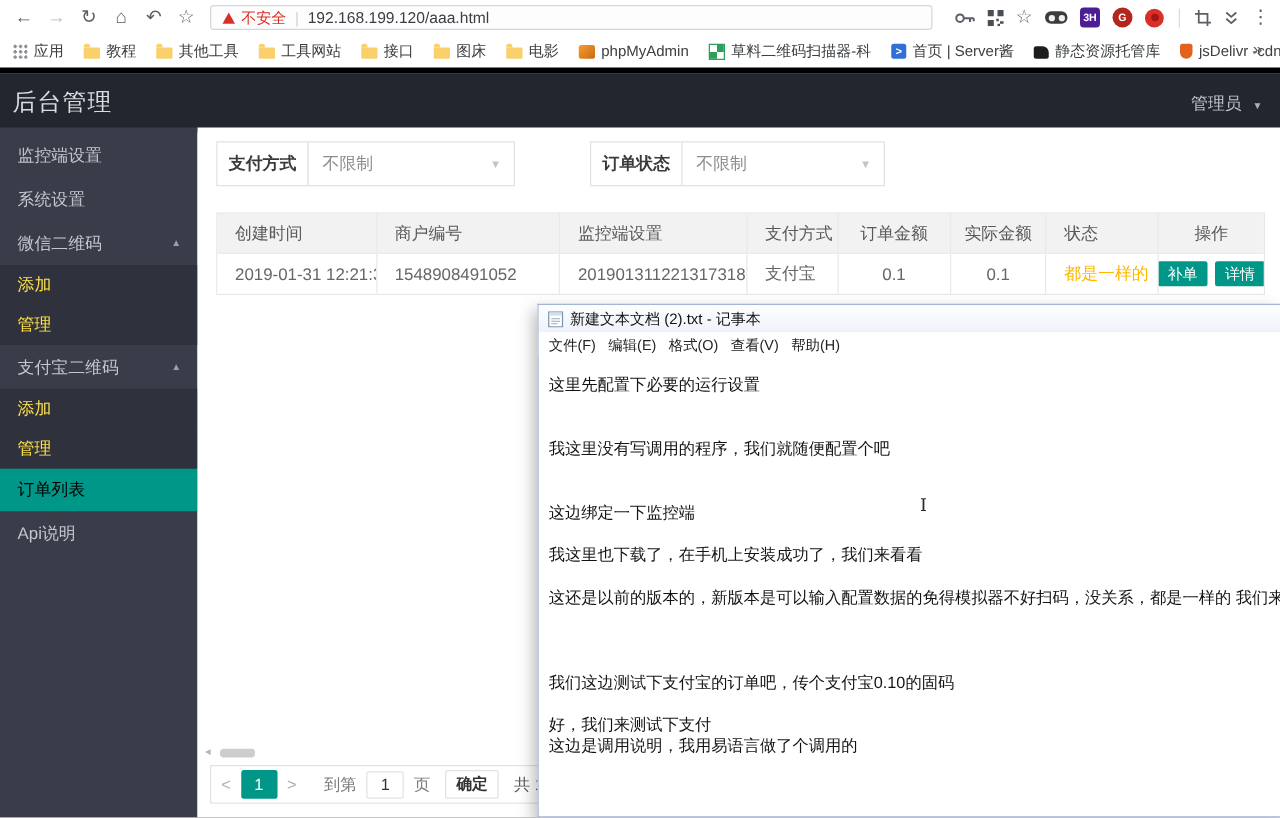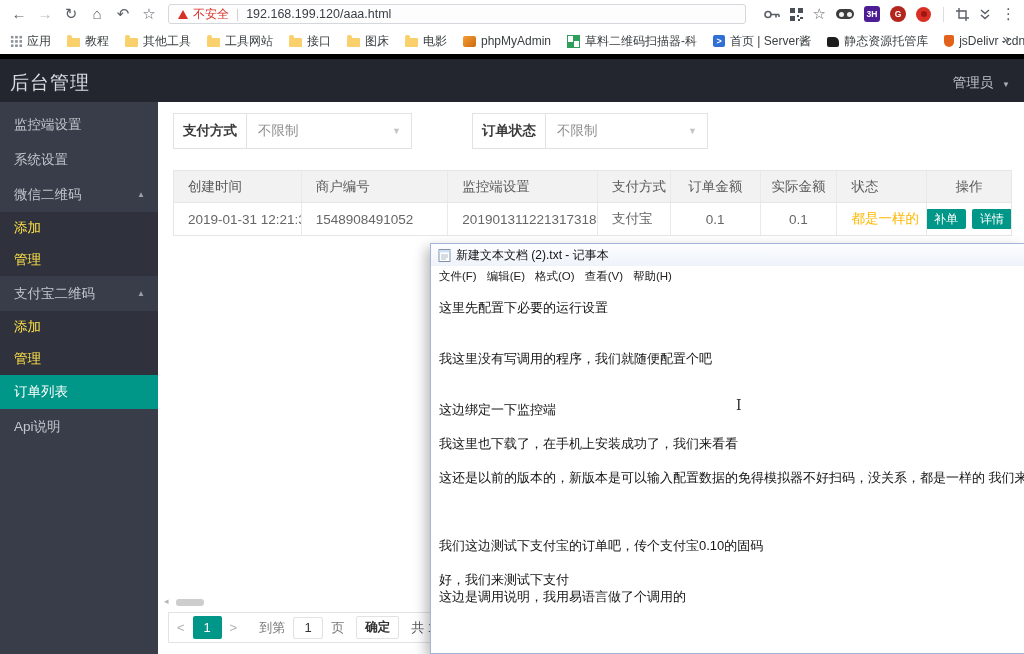--- a/index.html
+++ b/index.html
@@ -49,21 +49,21 @@
   .app-header{height:47px;background:#23262e;position:relative;}
   .app-title{color:#d9dce1;font-size:19px;line-height:47px;padding-left:10px;letter-spacing:1px;}
   .user-box{position:absolute;right:14px;top:0;line-height:47px;color:#c0c4cc;font-size:13.5px;cursor:pointer;}
   .user-box .caret{font-size:8px;margin-left:5px;color:#aab0ba;}
 
   
   .sidebar{position:absolute;left:0;top:102px;bottom:0;width:158px;background:#393d49;padding-top:5px;box-sizing:border-box;}
   .side-item{position:relative;display:flex;align-items:center;padding-left:14px;height:35px;
              color:#c2c6cd;font-size:13.5px;cursor:pointer;}
   .side-item.sub{height:32px;background:#2f323d;color:#fde047;}
-  .side-item.selected{height:34px;background:#009688;color:#ffffff;}
+  .side-item.selected{height:34px;background:#009688;color:#000000;}
   .side-caret{position:absolute;right:13px;font-size:8px;color:#9aa0ab;}
 
   
   .content{position:absolute;left:158px;top:102px;right:0;bottom:0;background:#fff;}
 
   .filter{position:absolute;top:113px;height:36px;display:flex;z-index:1;}
   .filter .lbl{border:1px solid #e2e2e2;background:#fff;color:#3a3a3a;font-size:13.5px;font-weight:bold;
                display:flex;align-items:center;justify-content:center;box-sizing:border-box;}
   .filter .sel{border:1px solid #e2e2e2;margin-left:-1px;display:flex;align-items:center;padding:0 11px;
                color:#8d8d8d;font-size:13.5px;position:relative;box-sizing:border-box;cursor:pointer;background:#fff;text-align:right;}

